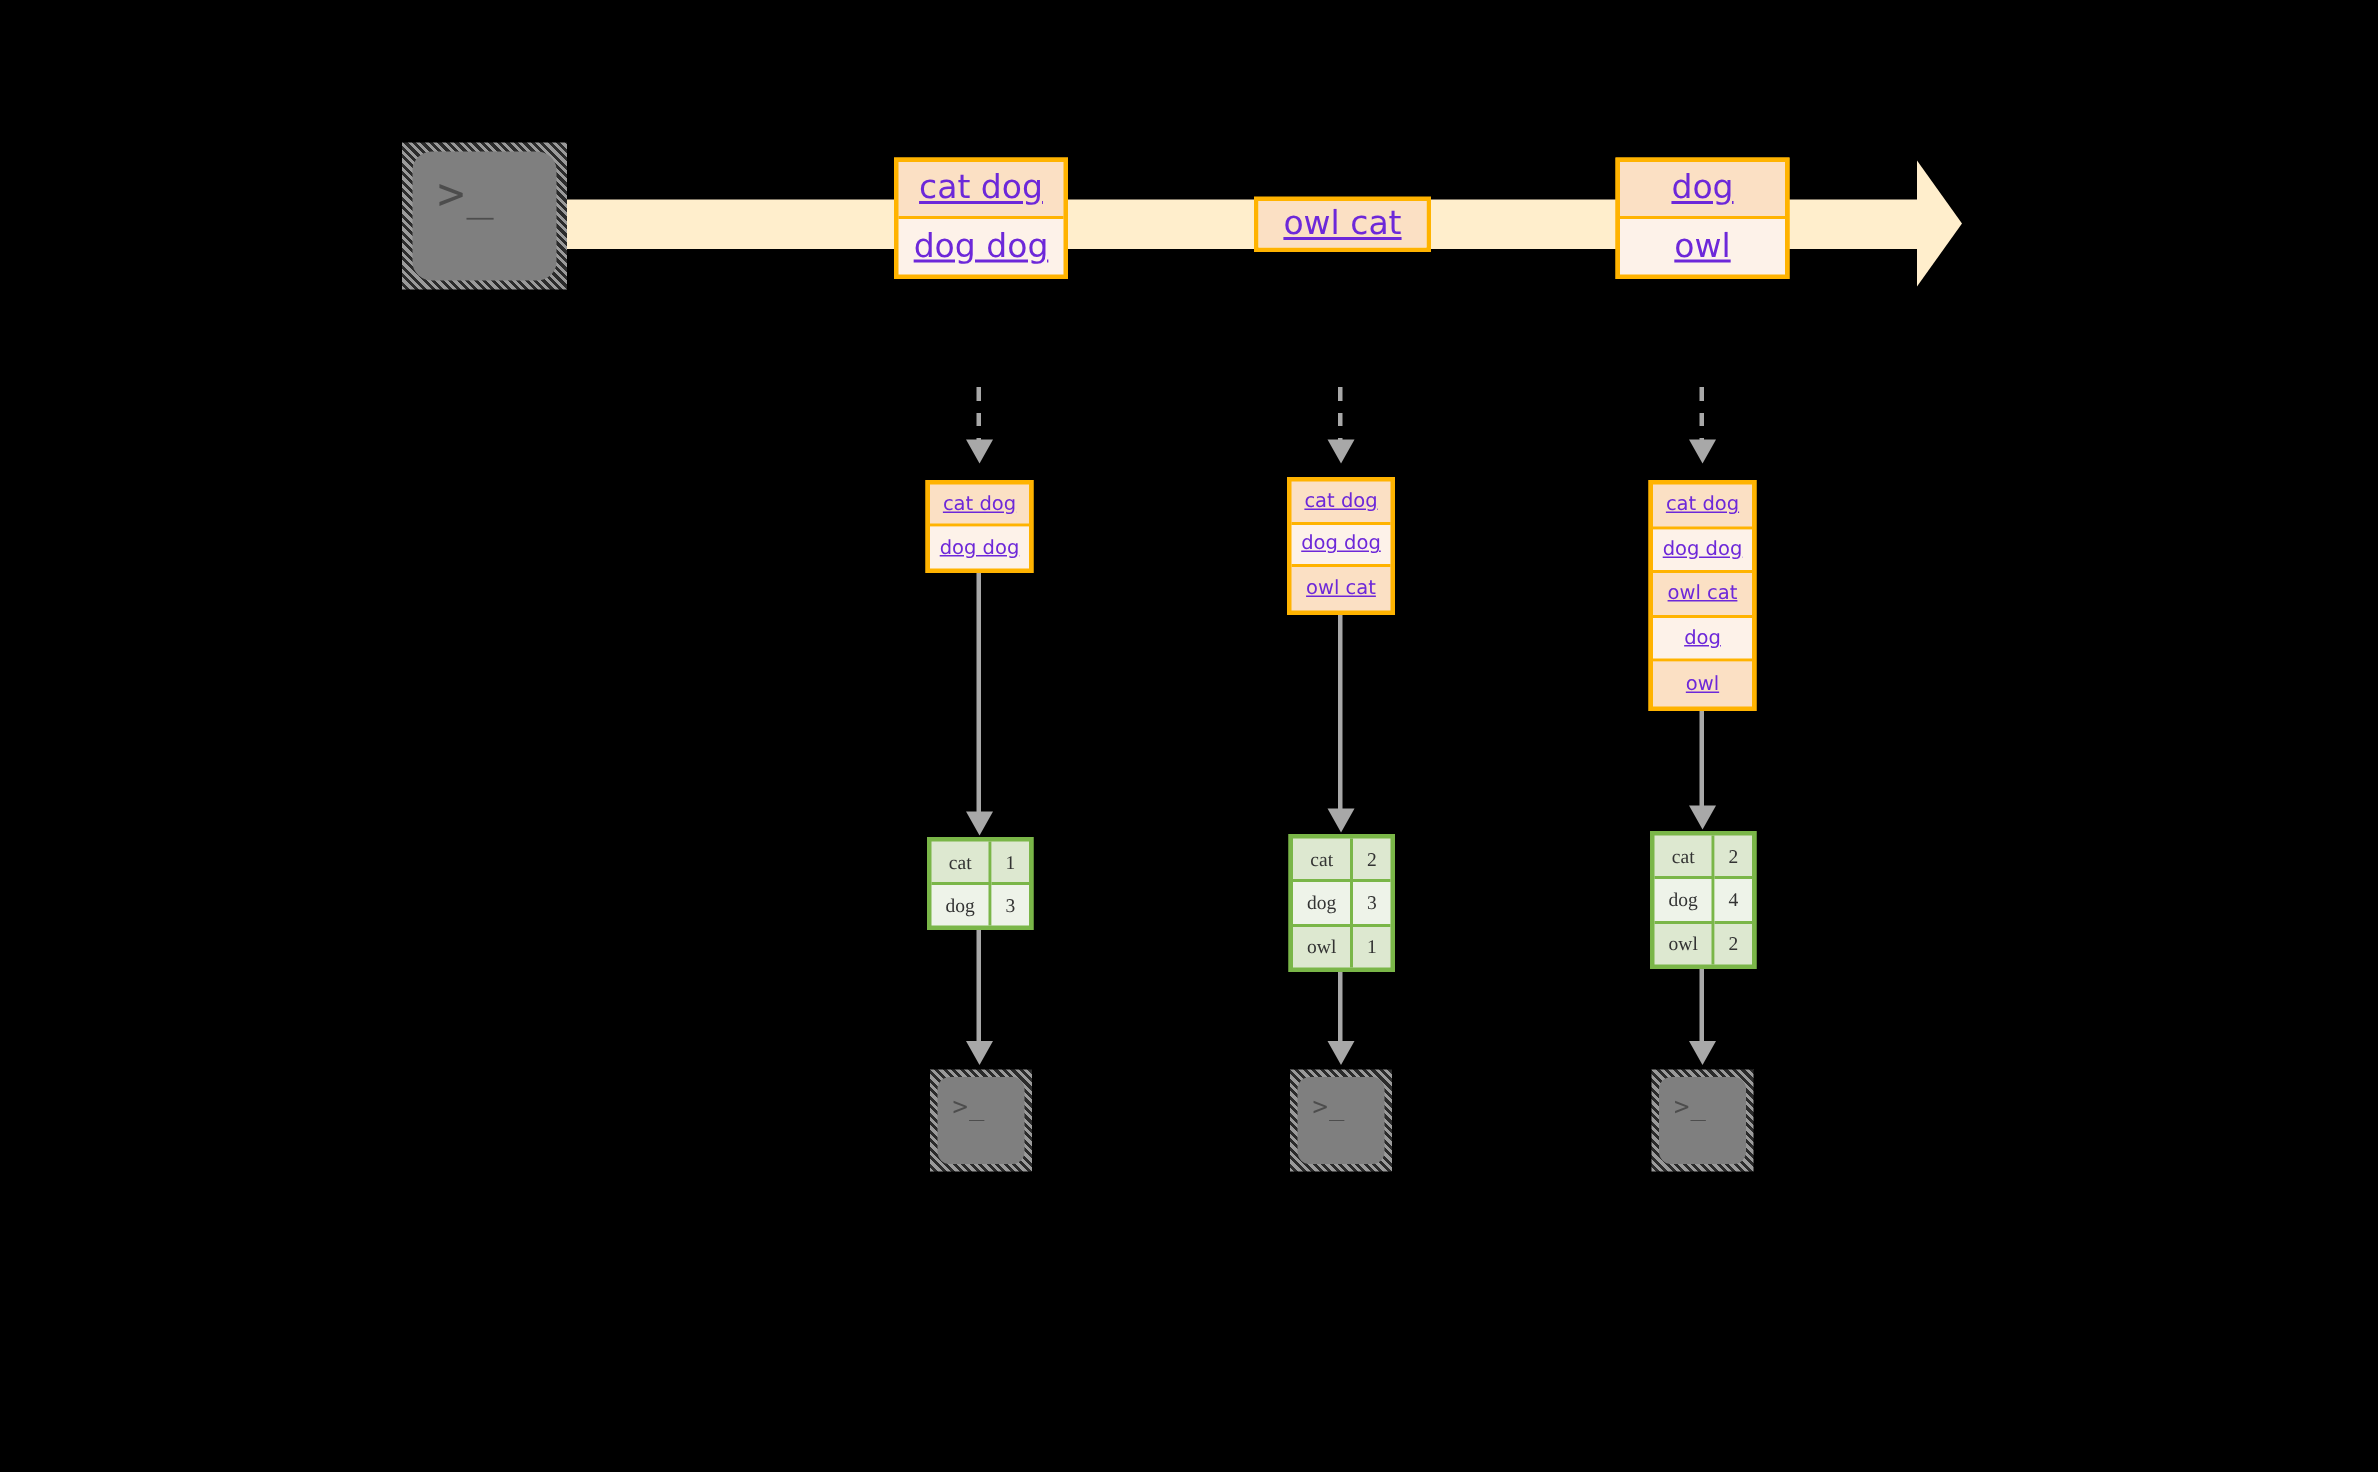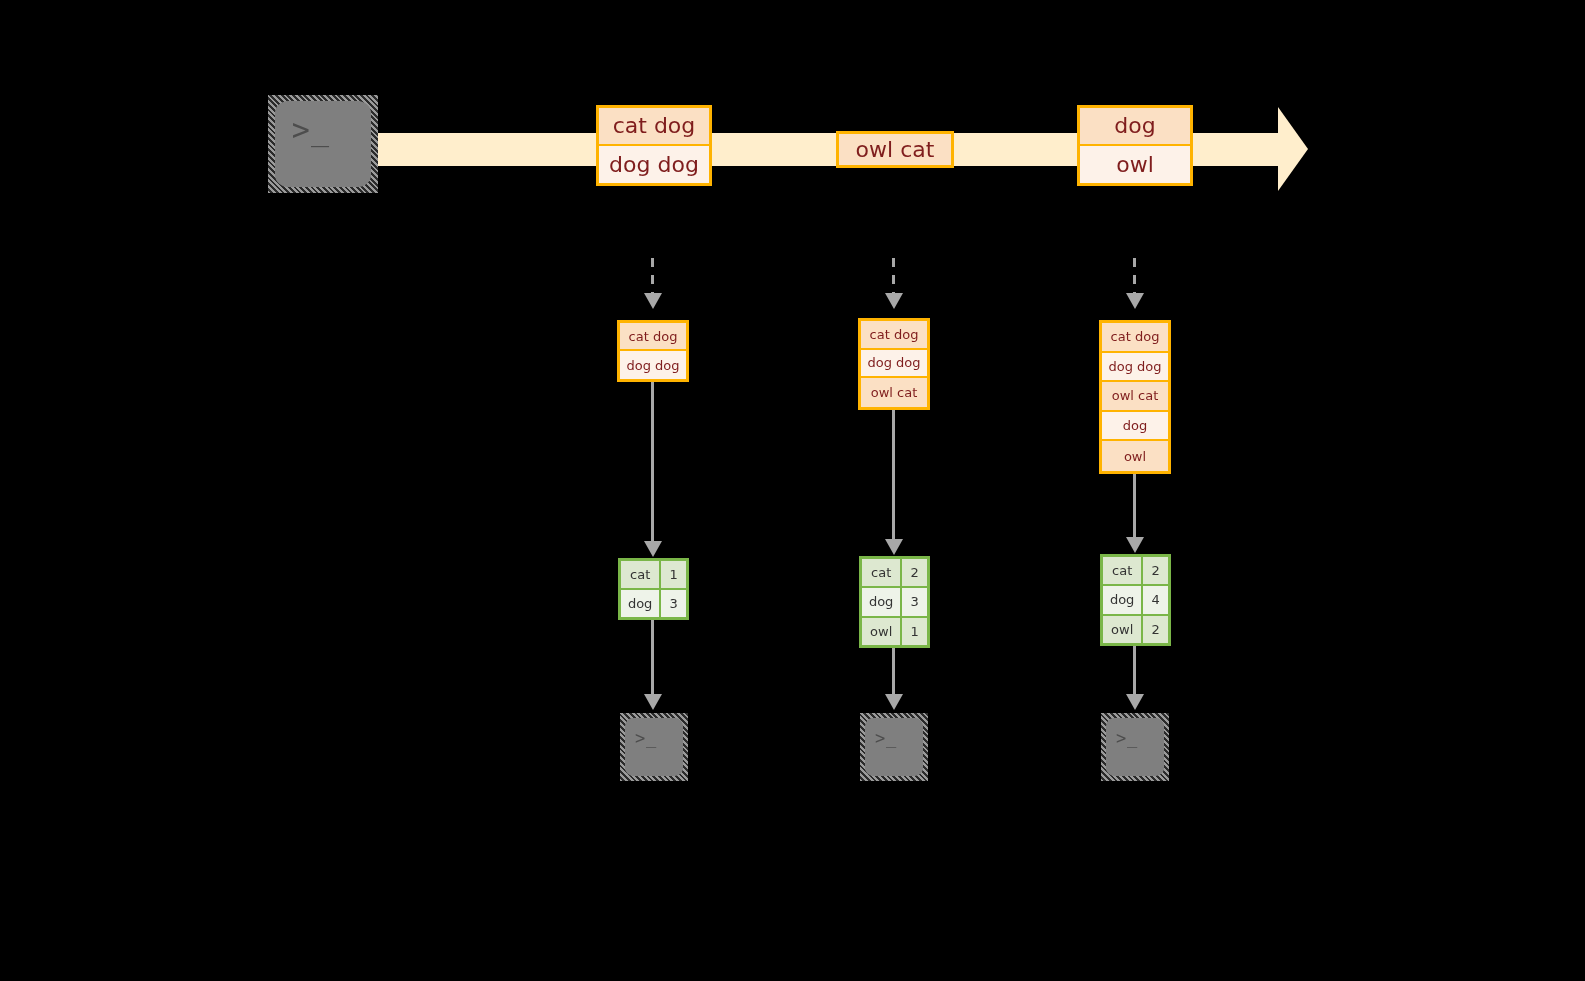--- a/index.html
+++ b/index.html
@@ -18,27 +18,27 @@
         background-image:repeating-linear-gradient(45deg,#9a9a9a 0 2px,#2b2b2b 2px 4px);
         display:flex;align-items:center;justify-content:center;}
   .term-inner{position:absolute;background:#7f7f7f;border-radius:14%;}
   .term-glyph{position:relative;color:#4d4d4d;font-weight:400;line-height:1;
               font-family:"DejaVu Sans Mono", monospace;letter-spacing:.04em;}
 
   
   .obox{position:absolute;border:3px solid #ffb300;box-sizing:border-box;
         background:#ffb300;}
   .obox .cell{box-sizing:border-box;display:flex;align-items:center;
-              justify-content:center;color:#7f1d1d;white-space:nowrap;}
+              justify-content:center;color:#6d28d9;white-space:nowrap;text-decoration:underline;}
   .obox .cell.peach{background:#fbe0c4;}
   .obox .cell.cream{background:#fdf2e9;}
 
   .gbox{position:absolute;border:3px solid #7ab648;box-sizing:border-box;
         background:#7ab648;display:flex;flex-direction:column;}
-  .grow{display:flex;flex:1 1 auto;}
+  .grow{display:flex;flex:1 1 auto;font-family:Liberation Serif, serif;}
   .gcell{box-sizing:border-box;display:flex;align-items:center;
          justify-content:center;color:#333;white-space:nowrap;}
   .gcell.dk{background:#dde8d0;}
   .gcell.lt{background:#eef3e9;}
 
   
   .vline{position:absolute;background:#a8a8a8;width:3px;}
   .vdash{position:absolute;width:3px;
          background-image:repeating-linear-gradient(to bottom,#a8a8a8 0 9px,transparent 9px 17px);}
   .vhead{position:absolute;width:0;height:0;

